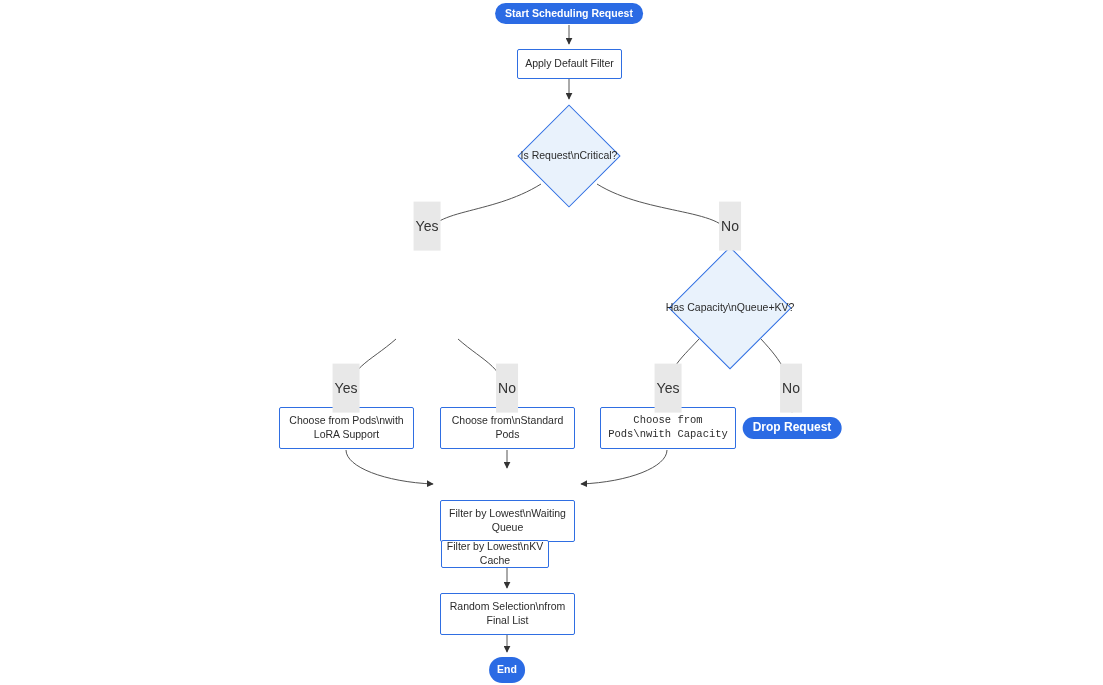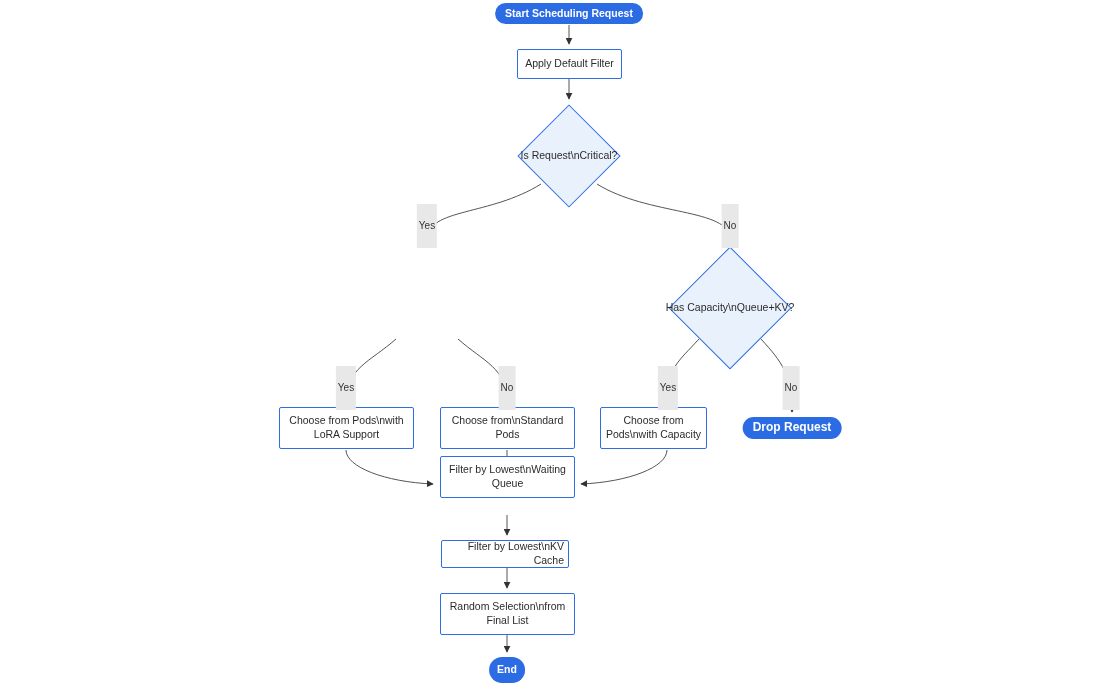--- a/index.html
+++ b/index.html
@@ -47,21 +47,21 @@
     background: var(--decision-fill, #e9f2fc);
     border: 1.3px solid var(--node-border, #2f6ee2);
     box-sizing: border-box;
   }
   .decision .lbl { position: relative; white-space: nowrap; }
   .edge-label {
     position: absolute;
     transform: translate(-50%, -50%);
     background: var(--edge-label-bg, #e8e8e8);
     color: #333333;
-    font-size: 10px;
+    font-size: 14px;
     line-height: 1.2;
     padding: 16px 2px;
   }
 </style>
 </head>
 <body>
 
 <div class="canvas">
 
   <svg class="edges" width="1103" height="685">
@@ -108,33 +108,33 @@
   </div>
 
   <div class="node process" style="left:279px; top:407px; width:135px; height:42px;">
     <span>Choose from Pods\nwith LoRA Support</span>
   </div>
 
   <div class="node process" style="left:440px; top:407px; width:135px; height:42px;align-items:center;">
     <span>Choose from\nStandard Pods</span>
   </div>
 
-  <div class="node process" style="left:600px; top:407px; width:107px; height:42px;">
+  <div class="node process" style="left:600px; top:407px; width:136px; height:42px;font-family:Liberation Mono, monospace;">
     <span>Choose from Pods\nwith Capacity</span>
   </div>
 
   <div class="node terminal" style="left:792px; top:417px; height:22px; font-size:12px;">
     <span>Drop Request</span>
   </div>
 
-  <div class="node process" style="left:440px; top:456px; width:135px; height:42px;text-align:center;">
+  <div class="node process" style="left:440px; top:500px; width:135px; height:42px;text-align:center;">
     <span>Filter by Lowest\nWaiting Queue</span>
   </div>
 
-  <div class="node process" style="left:441px; top:540px; width:128px; height:28px;text-align:right;">
+  <div class="node process" style="left:441px; top:540px; width:108px; height:28px;">
     <span>Filter by Lowest\nKV Cache</span>
   </div>
 
   <div class="node process" style="left:440px; top:593px; width:135px; height:42px;">
     <span>Random Selection\nfrom Final List</span>
   </div>
 
   <div class="node terminal" style="left:507px; top:657px; height:26px; border-radius:13px; padding:7px 8px;">
     <span>End</span>
   </div>

